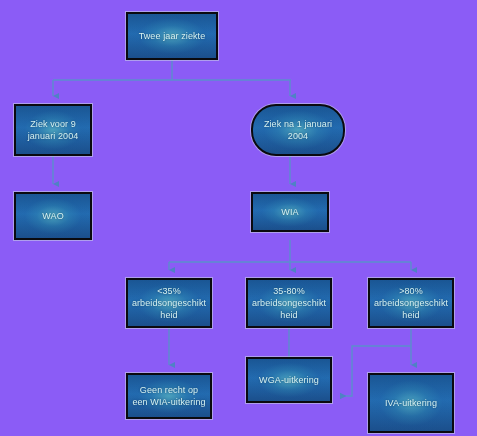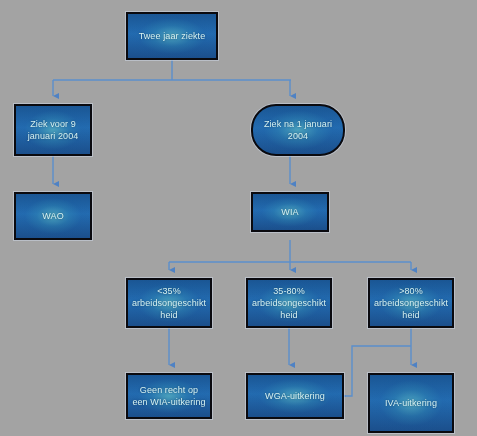--- a/index.html
+++ b/index.html
@@ -7,21 +7,21 @@
     padding: 0;
     background: #ffffff;
   }
   body {
     font-family: "Liberation Sans", sans-serif;
   }
   #canvas {
     position: relative;
     width: 477px;
     height: 436px;
-    background: #a3a3a3;
+    background: #8b5cf6;
     overflow: hidden;
   }
   #edges {
     position: absolute;
     left: 0;
     top: 0;
     width: 477px;
     height: 436px;
   }
   .node {
@@ -122,21 +122,21 @@
   </div>
 
   <div class="node" style="left:368px; top:278px; width:86px; height:50px;">
     <span>&gt;80% arbeidsongeschikt heid</span>
   </div>
 
   <div class="node" style="left:126px; top:373px; width:86px; height:46px;">
     <span>Geen recht op een WIA-uitkering</span>
   </div>
 
-  <div class="node" style="left:246px; top:373px; width:98px; height:46px;">
+  <div class="node" style="left:246px; top:357px; width:86px; height:46px;">
     <span>WGA-uitkering</span>
   </div>
 
   <div class="node" style="left:368px; top:373px; width:86px; height:60px;">
     <span>IVA-uitkering</span>
   </div>
 
 </div>
 
 </body></html>

